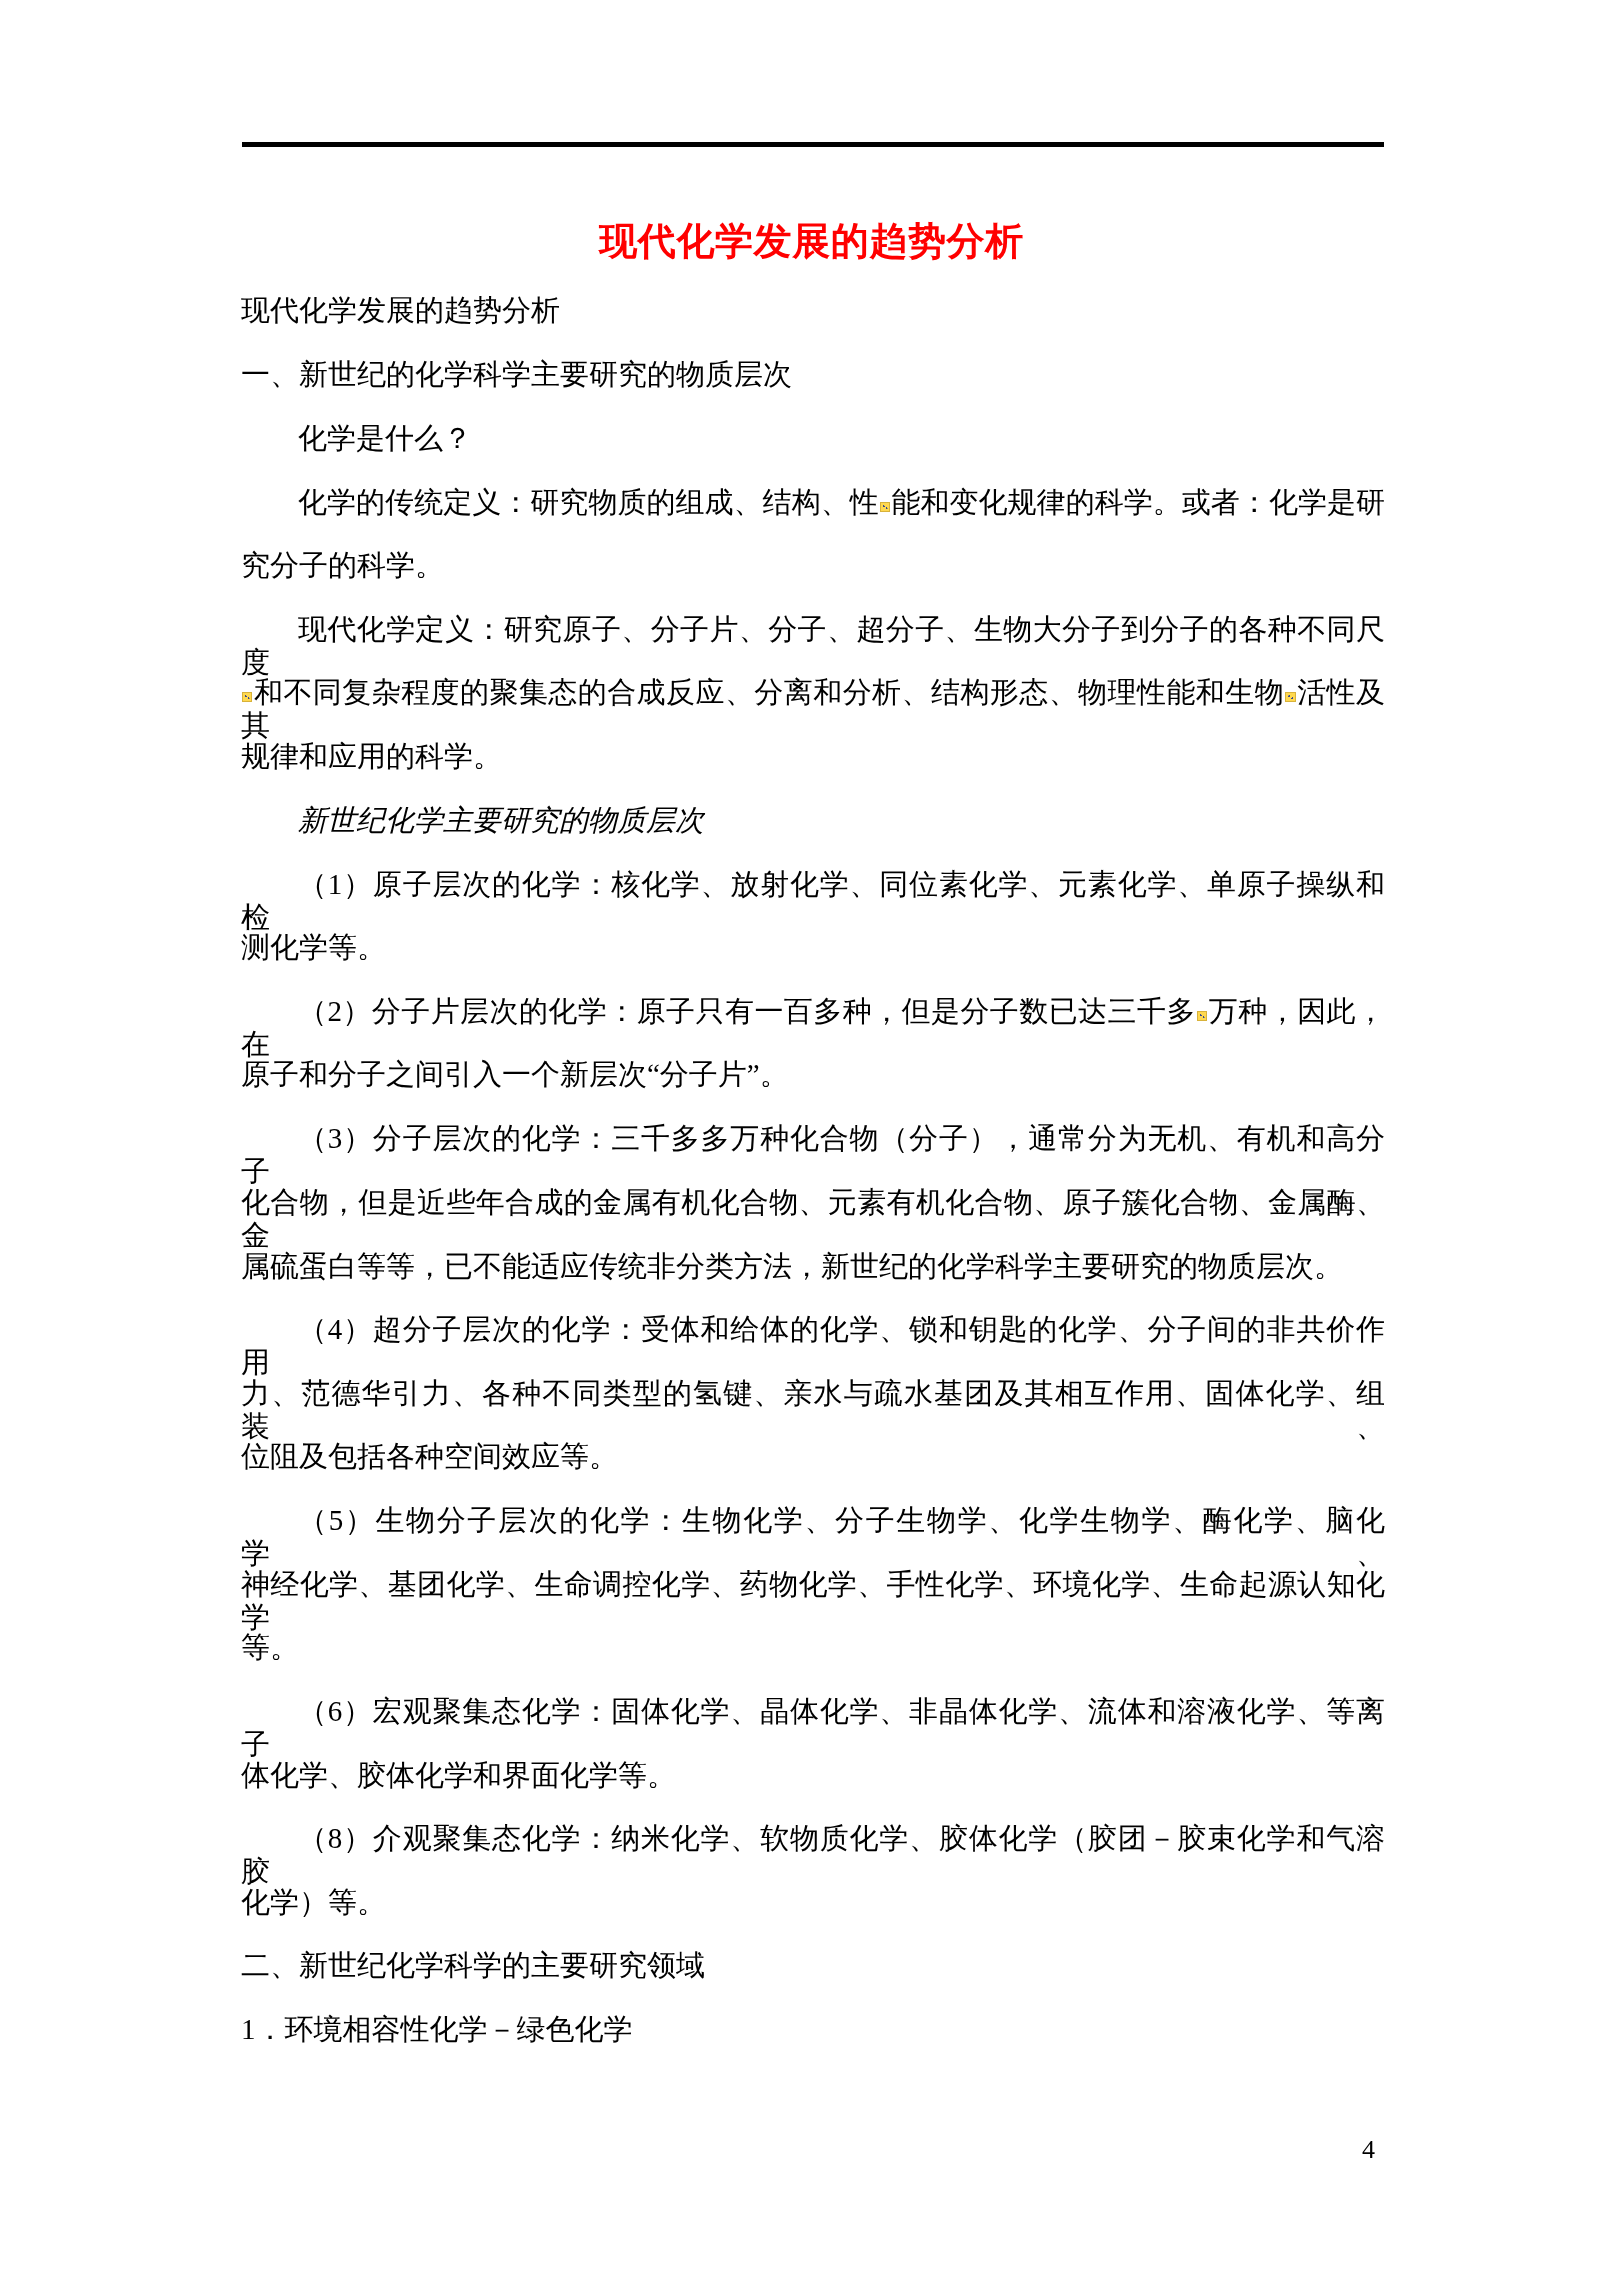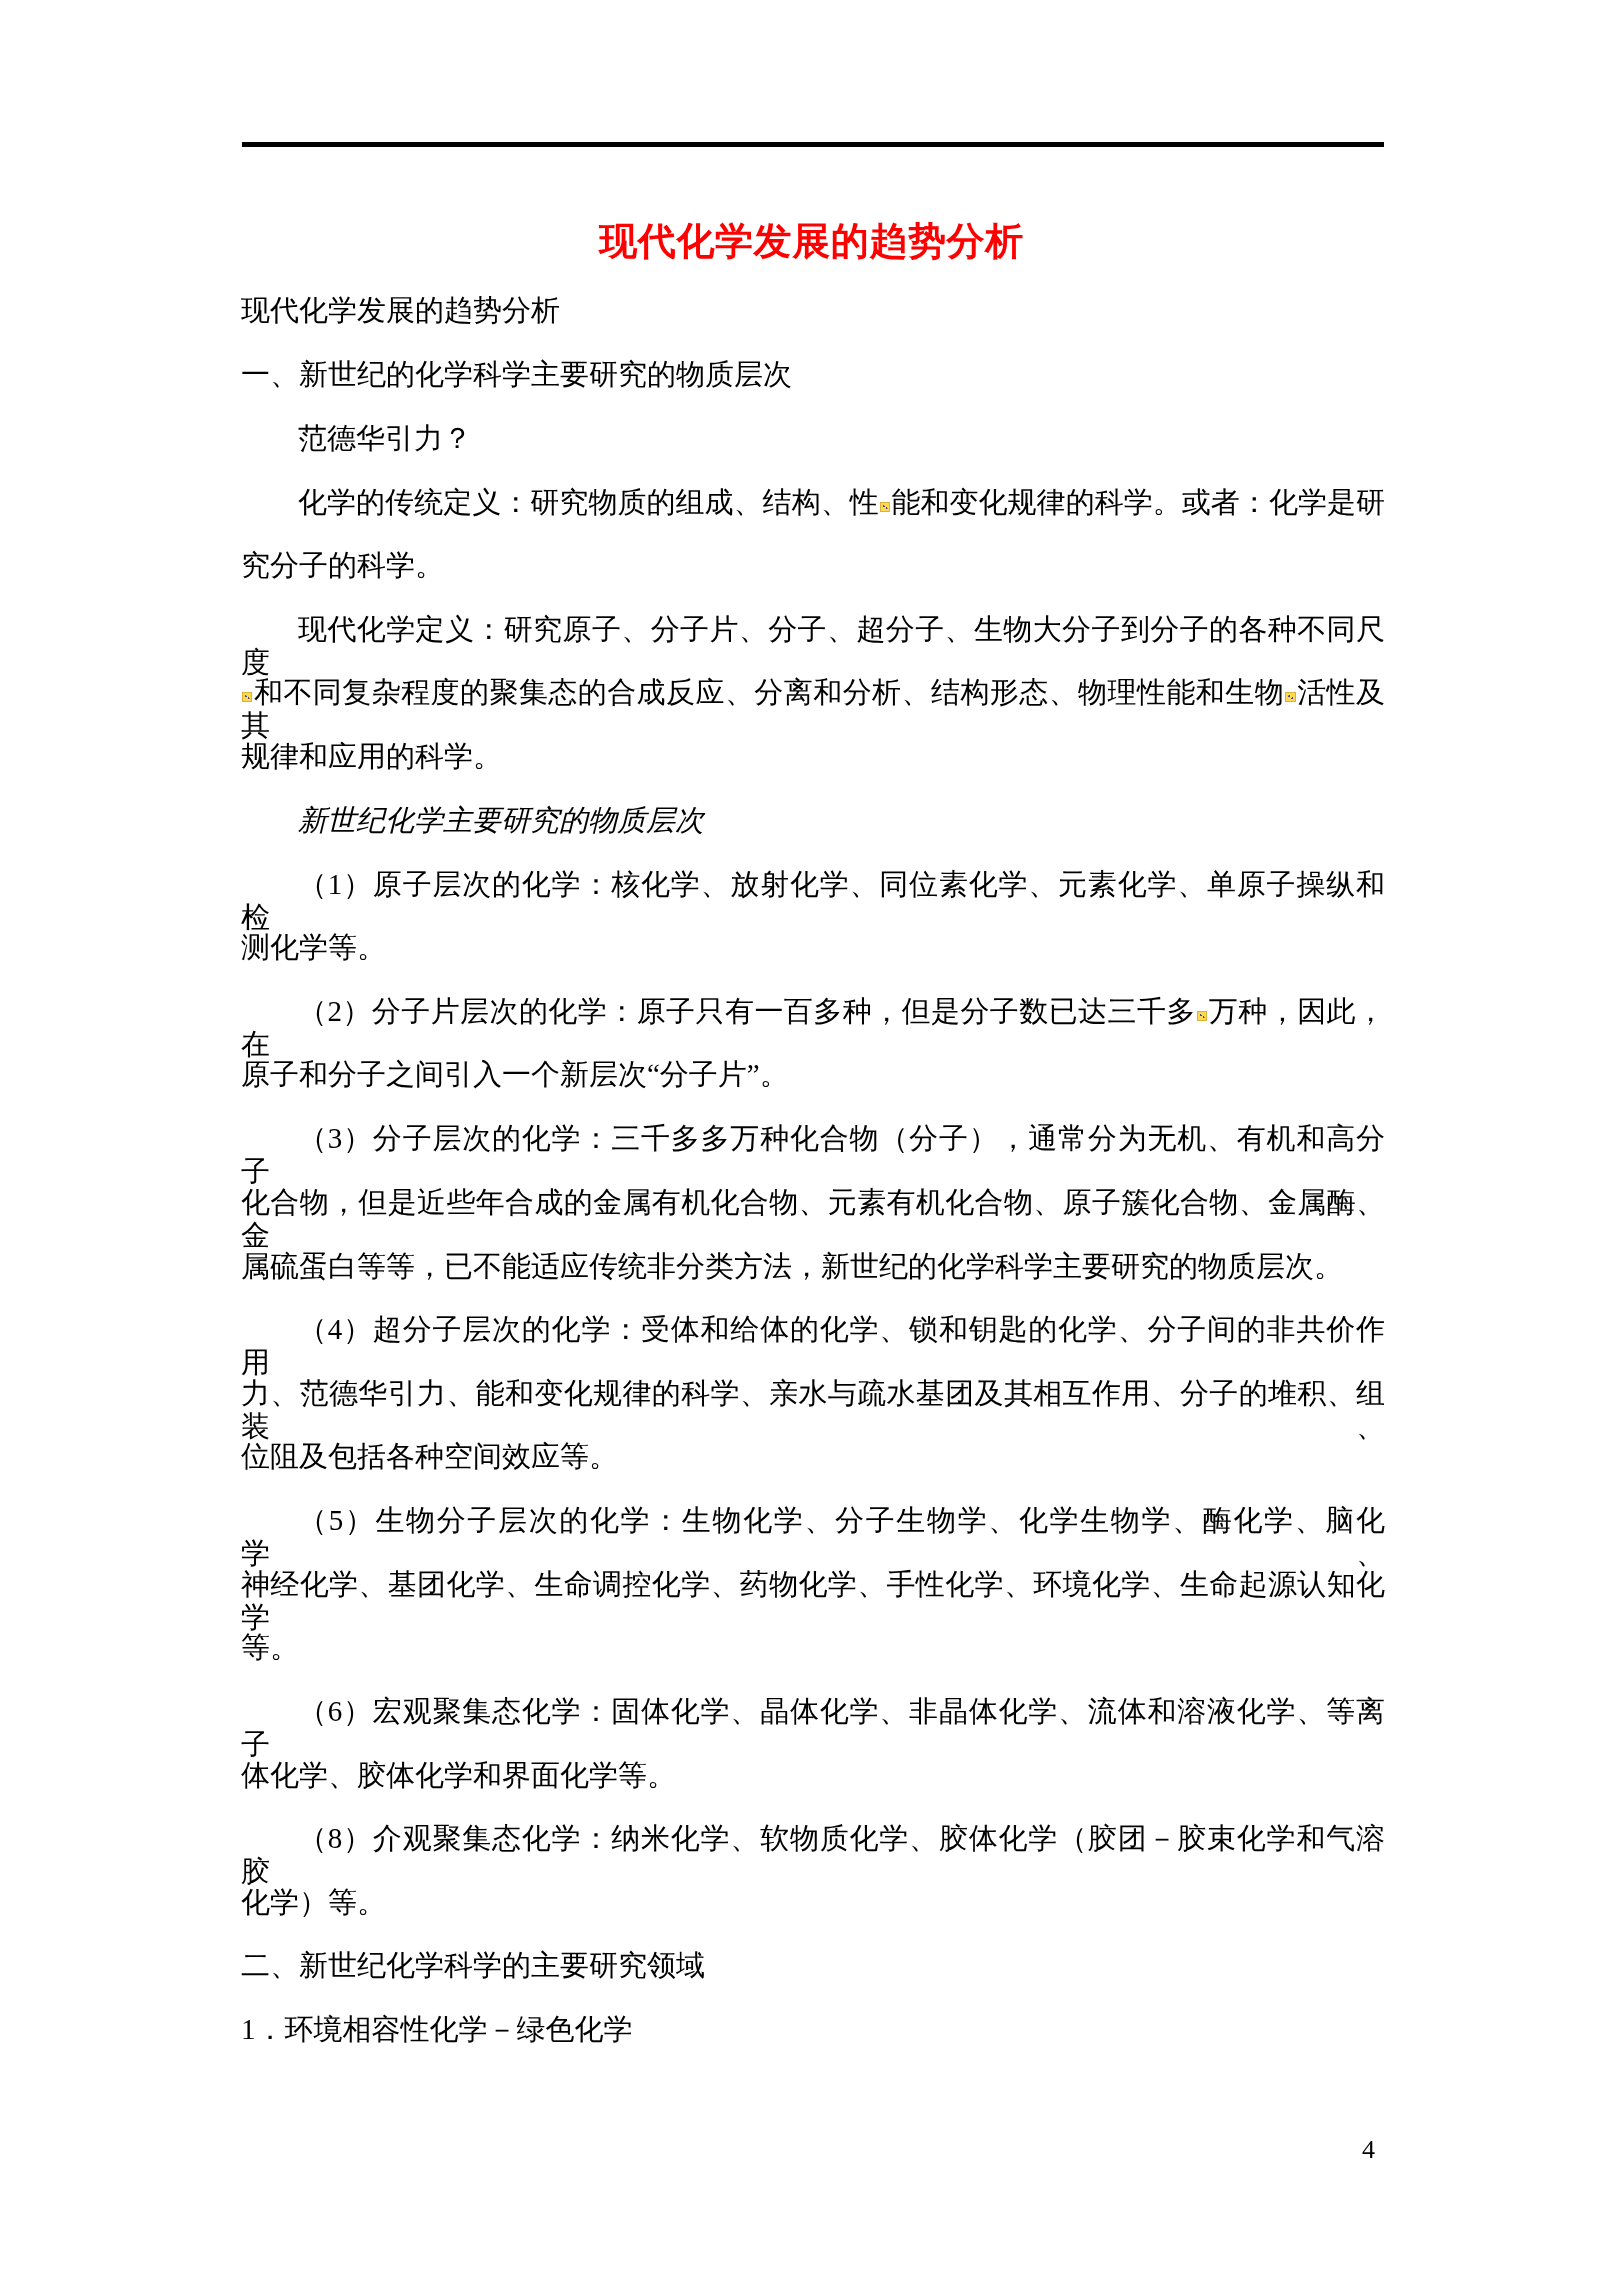--- a/index.html
+++ b/index.html
@@ -83,36 +83,36 @@
 </style>
 </head>
 <body>
 
 <div class="page">
   <div class="top-rule" style="background: rgb(0, 0, 0);"></div>
   <div class="doc-title" style="color: rgb(255, 0, 0);">现代化学发展的趋势分析</div>
   <div id="body-lines">
       <div class="line" style="top: 294px;">现代化学发展的趋势分析</div>
       <div class="line" style="top: 358px;">一、新世纪的化学科学主要研究的物质层次</div>
-      <div class="line indent" style="top: 422px;">范德华引力？</div>
+      <div class="line indent" style="top: 422px;">化学是什么？</div>
       <div class="line fill indent" style="top: 486px;">化学的传统定义：研究物质的组成、结构、性<span class="mark"></span>能和变化规律的科学。或者：化学是研</div>
       <div class="line" style="top: 549px;">究分子的科学。</div>
       <div class="line fill indent" style="top: 613px;">现代化学定义：研究原子、分子片、分子、超分子、生物大分子到分子的各种不同尺度</div>
       <div class="line fill" style="top: 676px;"><span class="mark"></span>和不同复杂程度的聚集态的合成反应、分离和分析、结构形态、物理性能和生物<span class="mark"></span>活性及其</div>
       <div class="line" style="top: 740px;">规律和应用的科学。</div>
       <div class="line indent" style="top: 804px; font-style: italic;">新世纪化学主要研究的物质层次</div>
       <div class="line fill indent" style="top: 868px;">（1）原子层次的化学：核化学、放射化学、同位素化学、元素化学、单原子操纵和检</div>
       <div class="line" style="top: 931px;">测化学等。</div>
       <div class="line fill indent" style="top: 995px;">（2）分子片层次的化学：原子只有一百多种，但是分子数已达三千多<span class="mark"></span>万种，因此，在</div>
       <div class="line" style="top: 1058px;">原子和分子之间引入一个新层次“分子片”。</div>
       <div class="line fill indent" style="top: 1122px;">（3）分子层次的化学：三千多多万种化合物（分子），通常分为无机、有机和高分子</div>
       <div class="line fill" style="top: 1186px;">化合物，但是近些年合成的金属有机化合物、元素有机化合物、原子簇化合物、金属酶、金</div>
       <div class="line" style="top: 1250px;">属硫蛋白等等，已不能适应传统非分类方法，新世纪的化学科学主要研究的物质层次。</div>
       <div class="line fill indent" style="top: 1313px;">（4）超分子层次的化学：受体和给体的化学、锁和钥匙的化学、分子间的非共价作用</div>
-      <div class="line fill" style="top: 1377px;">力、范德华引力、能和变化规律的科学、亲水与疏水基团及其相互作用、分子的堆积、组装、</div>
+      <div class="line fill" style="top: 1377px;">力、范德华引力、各种不同类型的氢键、亲水与疏水基团及其相互作用、固体化学、组装、</div>
       <div class="line" style="top: 1440px;">位阻及包括各种空间效应等。</div>
       <div class="line fill indent" style="top: 1504px;">（5）生物分子层次的化学：生物化学、分子生物学、化学生物学、酶化学、脑化学、</div>
       <div class="line fill" style="top: 1568px;">神经化学、基团化学、生命调控化学、药物化学、手性化学、环境化学、生命起源认知化学</div>
       <div class="line" style="top: 1631px;">等。</div>
       <div class="line fill indent" style="top: 1695px;">（6）宏观聚集态化学：固体化学、晶体化学、非晶体化学、流体和溶液化学、等离子</div>
       <div class="line" style="top: 1759px;">体化学、胶体化学和界面化学等。</div>
       <div class="line fill indent" style="top: 1822px;">（8）介观聚集态化学：纳米化学、软物质化学、胶体化学（胶团－胶束化学和气溶胶</div>
       <div class="line" style="top: 1886px;">化学）等。</div>
       <div class="line" style="top: 1949px;">二、新世纪化学科学的主要研究领域</div>
       <div class="line" style="top: 2013px;">1．环境相容性化学－绿色化学</div>

